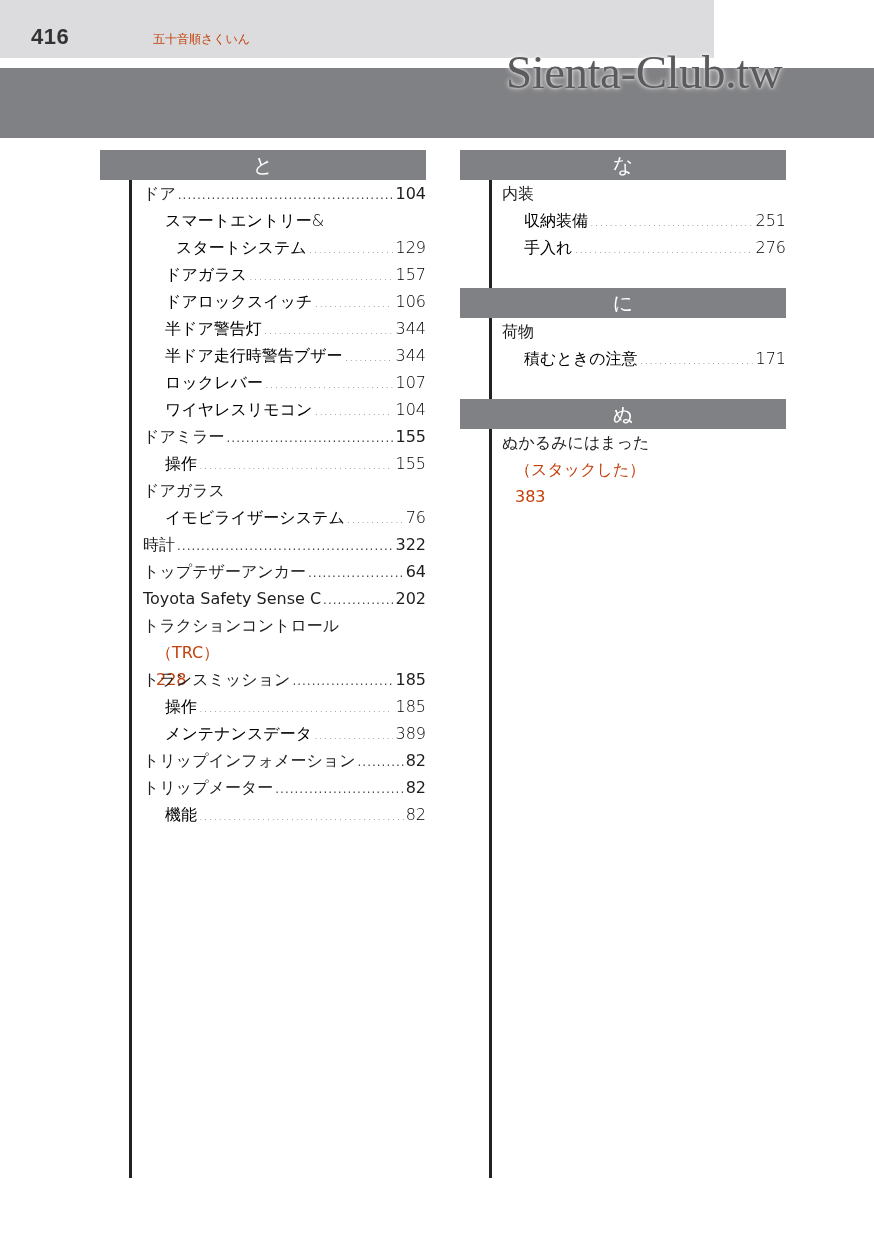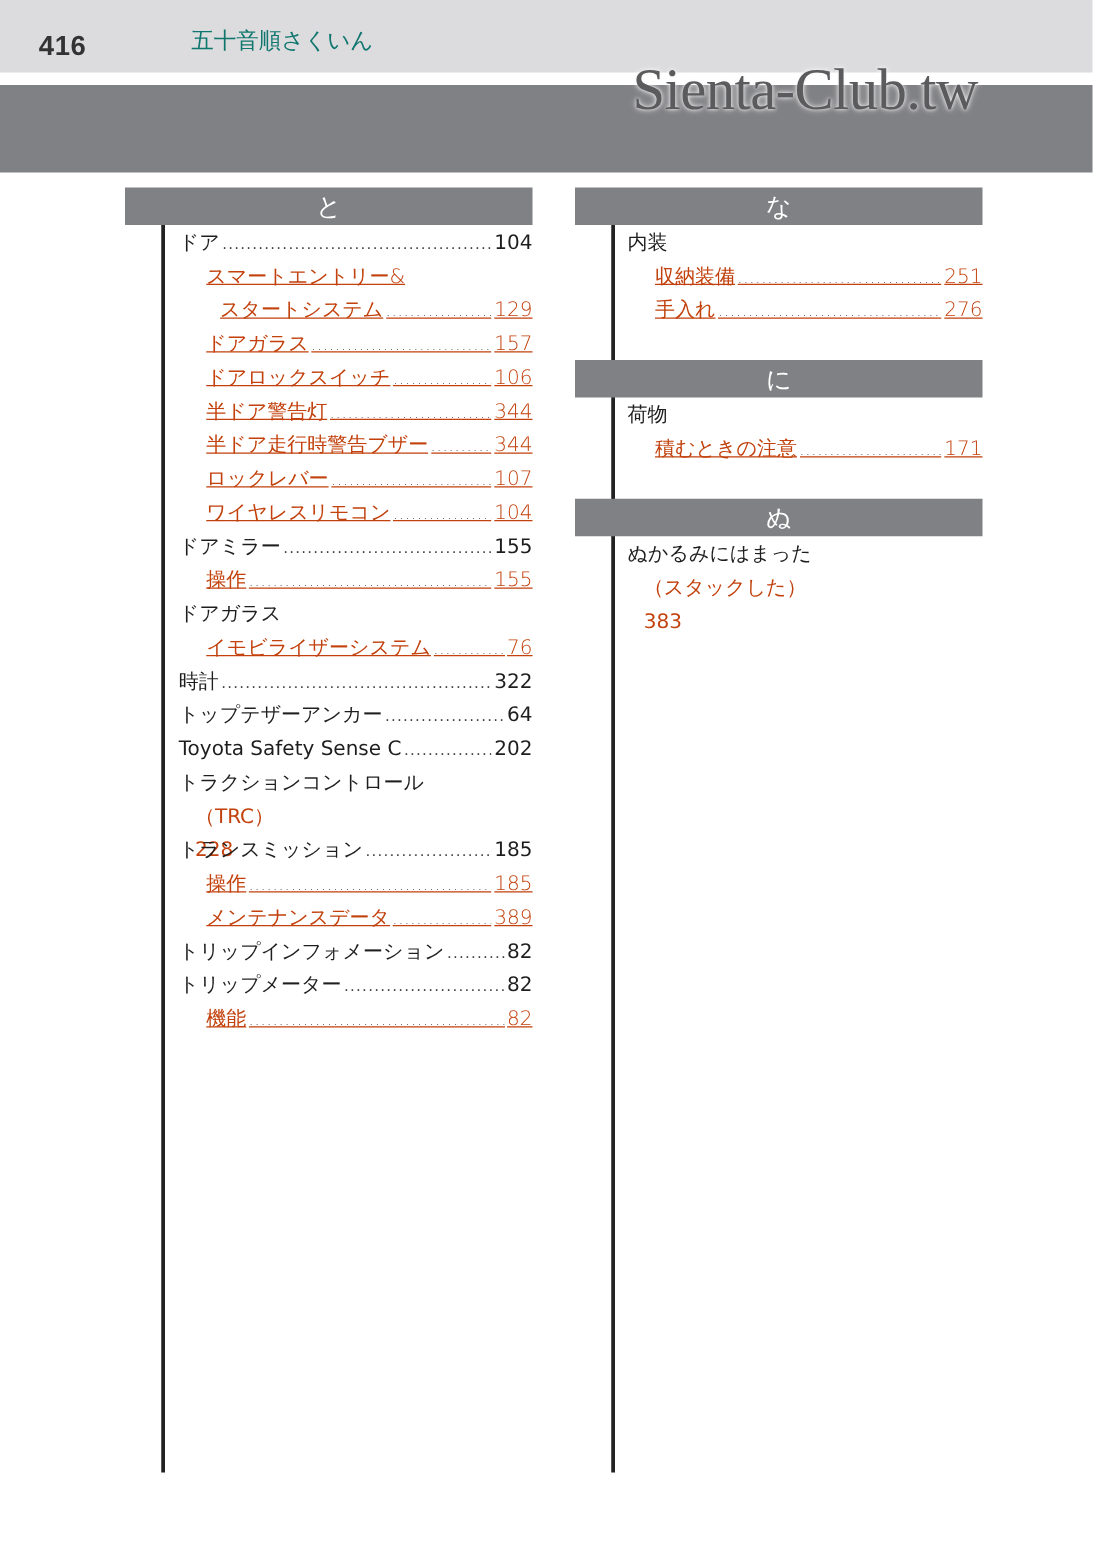--- a/index.html
+++ b/index.html
@@ -3,31 +3,31 @@
   <meta charset="utf-8">
   <style>
     html, body { margin: 0; padding: 0; }
     body {
       width: 874px; height: 1240px; position: relative; overflow: hidden;
       background: #ffffff;
       font-family: "DejaVu Sans", "Liberation Sans", sans-serif;
       color: #222;
     }
     .top-band {
-      position: absolute; left: 0; top: 0; width: 874px; height: 58px;
+      position: absolute; left: 0; top: 0; width: 714px; height: 58px;
       background: #dcdcde;
     }
     .page-number {
       position: absolute; left: 31px; top: 24px;
       font-family: "Liberation Sans", sans-serif; font-size: 22px; font-weight: bold;
       color: #333; letter-spacing: 0.5px;
     }
     .page-title {
-      position: absolute; left: 153px; top: 20px;
-      font-size: 18px; color: #0f766e;
+      position: absolute; left: 153px; top: 31px;
+      font-size: 12px; color: #c2410c;
     }
     .dark-band {
       position: absolute; left: 0; top: 68px; width: 874px; height: 70px;
       background: #808184;
     }
     .watermark {
       position: absolute; left: 506px; top: 45px;
       font-family: "Liberation Serif", "DejaVu Serif", serif;
       font-size: 47px; color: #5b5b5e; letter-spacing: -0.5px;
       text-shadow: 0 0 3px #f2f2f2, 0 0 6px rgba(255,255,255,0.7);
@@ -45,21 +45,21 @@
       height: 30px; background: #808184; color: #fff;
       font-size: 20px; line-height: 30px; text-align: center;
     }
     .entries { padding-left: 43px; }
     .col-right .entries { padding-left: 42px; }
     .entry {
       height: 27px; line-height: 27px; display: flex; align-items: baseline;
       font-size: 16px; white-space: nowrap;
     }
     .entry.main { color: #1e1e1e; }
-    .entry.sub { color: #c2410c; font-weight: 300; padding-left: 22px; text-decoration: underline; }
+    .entry.sub { color: #000000; font-weight: 300; padding-left: 22px; }
     .entry.cont { padding-left: 33px; justify-content: center; }
     .entry.main-cont { padding-left: 11px; color: #c2410c; flex-direction: column; }
     .entry .label { flex: 0 0 auto; }
     .entry .dots {
       flex: 1 1 auto; overflow: hidden; margin: 0 2px;
       color: #444; letter-spacing: 1px; font-size: 12px;
     }
     .entry .dots::before {
       content: "................................................................................................................";
     }

